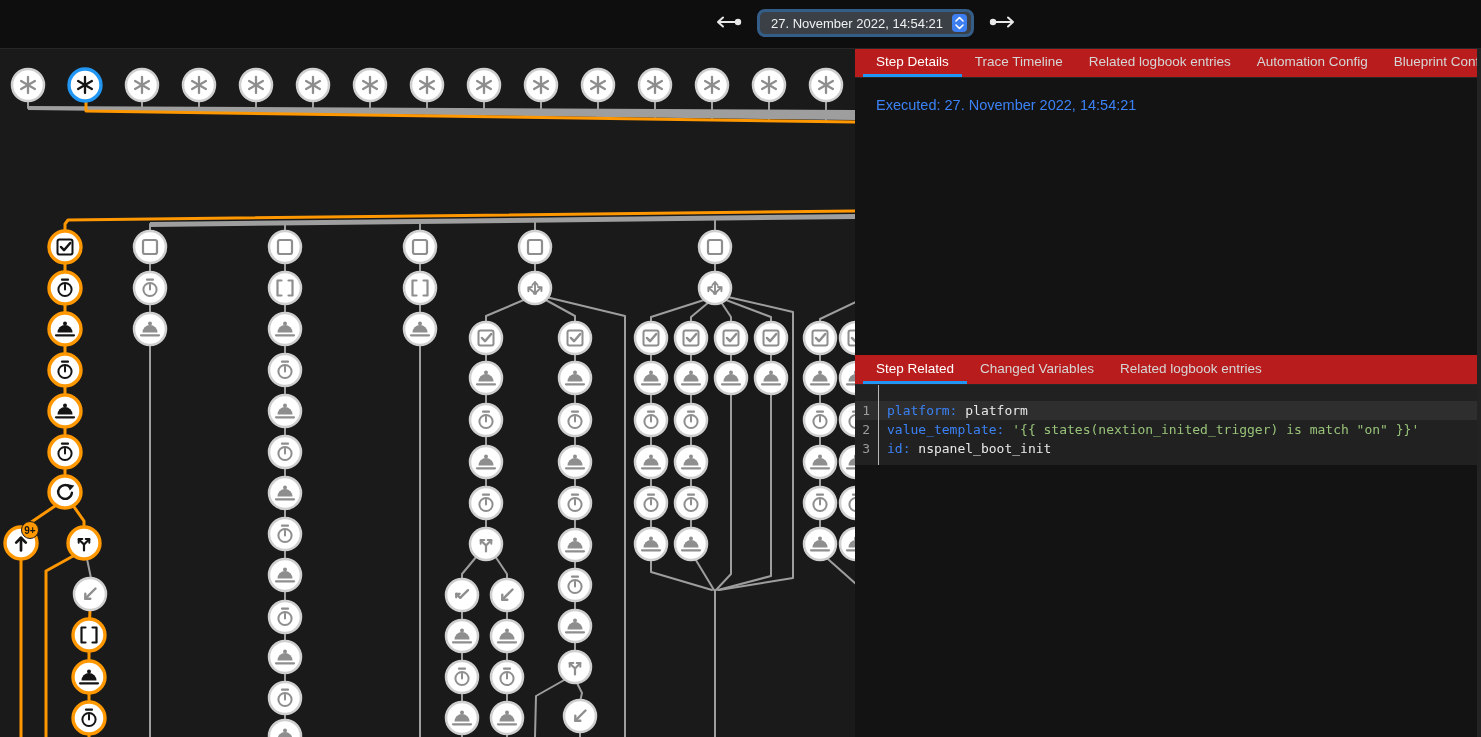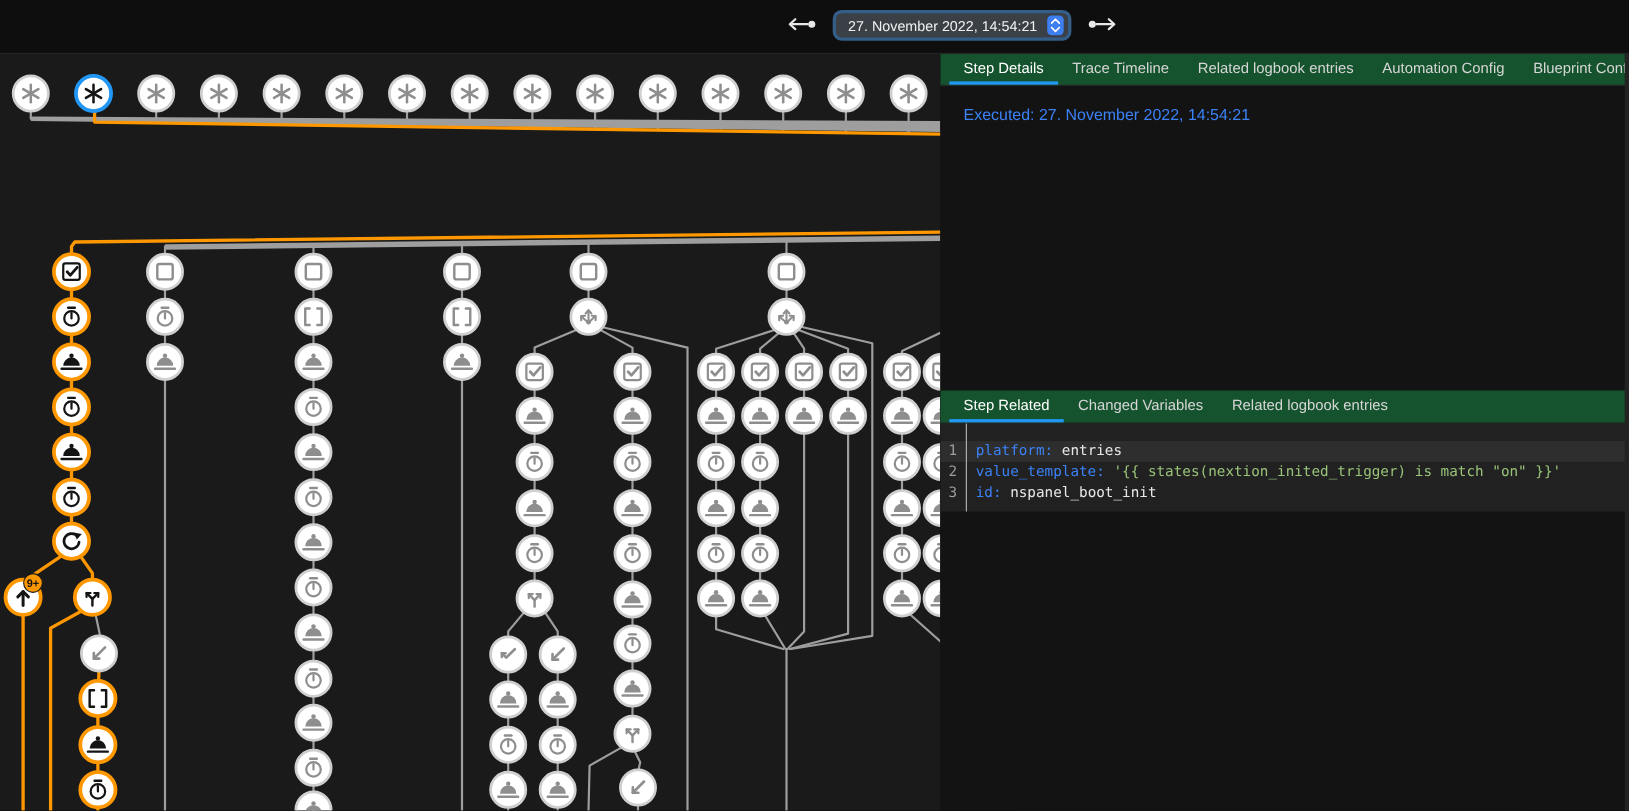--- a/index.html
+++ b/index.html
@@ -15,21 +15,21 @@
                border-radius:8px;padding:0 4px 0 11px;height:22px;color:#f1f1f1;font-size:13px;
                cursor:pointer;white-space:nowrap;}
   .stepper{width:15px;height:18px;background:#3d7ef0;border-radius:4px;margin-left:9px;
            display:flex;flex-direction:column;align-items:center;justify-content:center;gap:1px;}
 
   
   .graph{position:absolute;left:0;top:48px;width:855px;height:689px;background:#1a1a1a;overflow:hidden;}
 
   
   .panel{position:absolute;left:855px;top:48px;width:626px;height:689px;background:#131313;}
-  .tabrow{display:flex;align-items:stretch;height:29px;background:#14532d;
+  .tabrow{display:flex;align-items:stretch;height:29px;background:#b91c1c;
           border-bottom:1px solid #272727;padding-left:8px;}
   .tab{display:flex;align-items:center;padding:0 13px;font-size:13.5px;color:#d6d6d6;
        cursor:pointer;border-bottom:3px solid transparent;box-sizing:border-box;white-space:nowrap;}
   .tab.active{color:#ffffff;border-bottom-color:#2196f3;}
   .executed{padding:19px 0 0 21px;font-size:14.5px;color:#3b82f6;}
 
   .subpanel{position:absolute;left:0;top:307px;width:626px;bottom:0;background:#131313;}
   .editor{position:relative;background:#212121;padding:16px 0 7px 0;
           font-family:"DejaVu Sans Mono","Liberation Mono",monospace;font-size:13px;}
   .gutline{position:absolute;left:23px;top:0;bottom:0;width:1px;background:#b9b9b9;}
@@ -764,21 +764,21 @@
   <div class="subpanel">
     <div class="tabrow">
       <div class="tab active">Step Related</div>
       <div class="tab">Changed Variables</div>
       <div class="tab">Related logbook entries</div>
     </div>
     <div class="editor">
       <div class="gutline"></div>
       <div class="cl active-line">
         <span class="ln">1</span>
-        <span class="codetxt"><span class="k">platform:</span><span class="v"> entries</span></span>
+        <span class="codetxt"><span class="k">platform:</span><span class="v"> platform</span></span>
       </div>
       <div class="cl">
         <span class="ln">2</span>
         <span class="codetxt"><span class="k">value_template:</span><span class="s"> '{{ states(nextion_inited_trigger) is match "on" }}'</span></span>
       </div>
       <div class="cl">
         <span class="ln">3</span>
         <span class="codetxt"><span class="k">id:</span><span class="v"> nspanel_boot_init</span></span>
       </div>
     </div>

